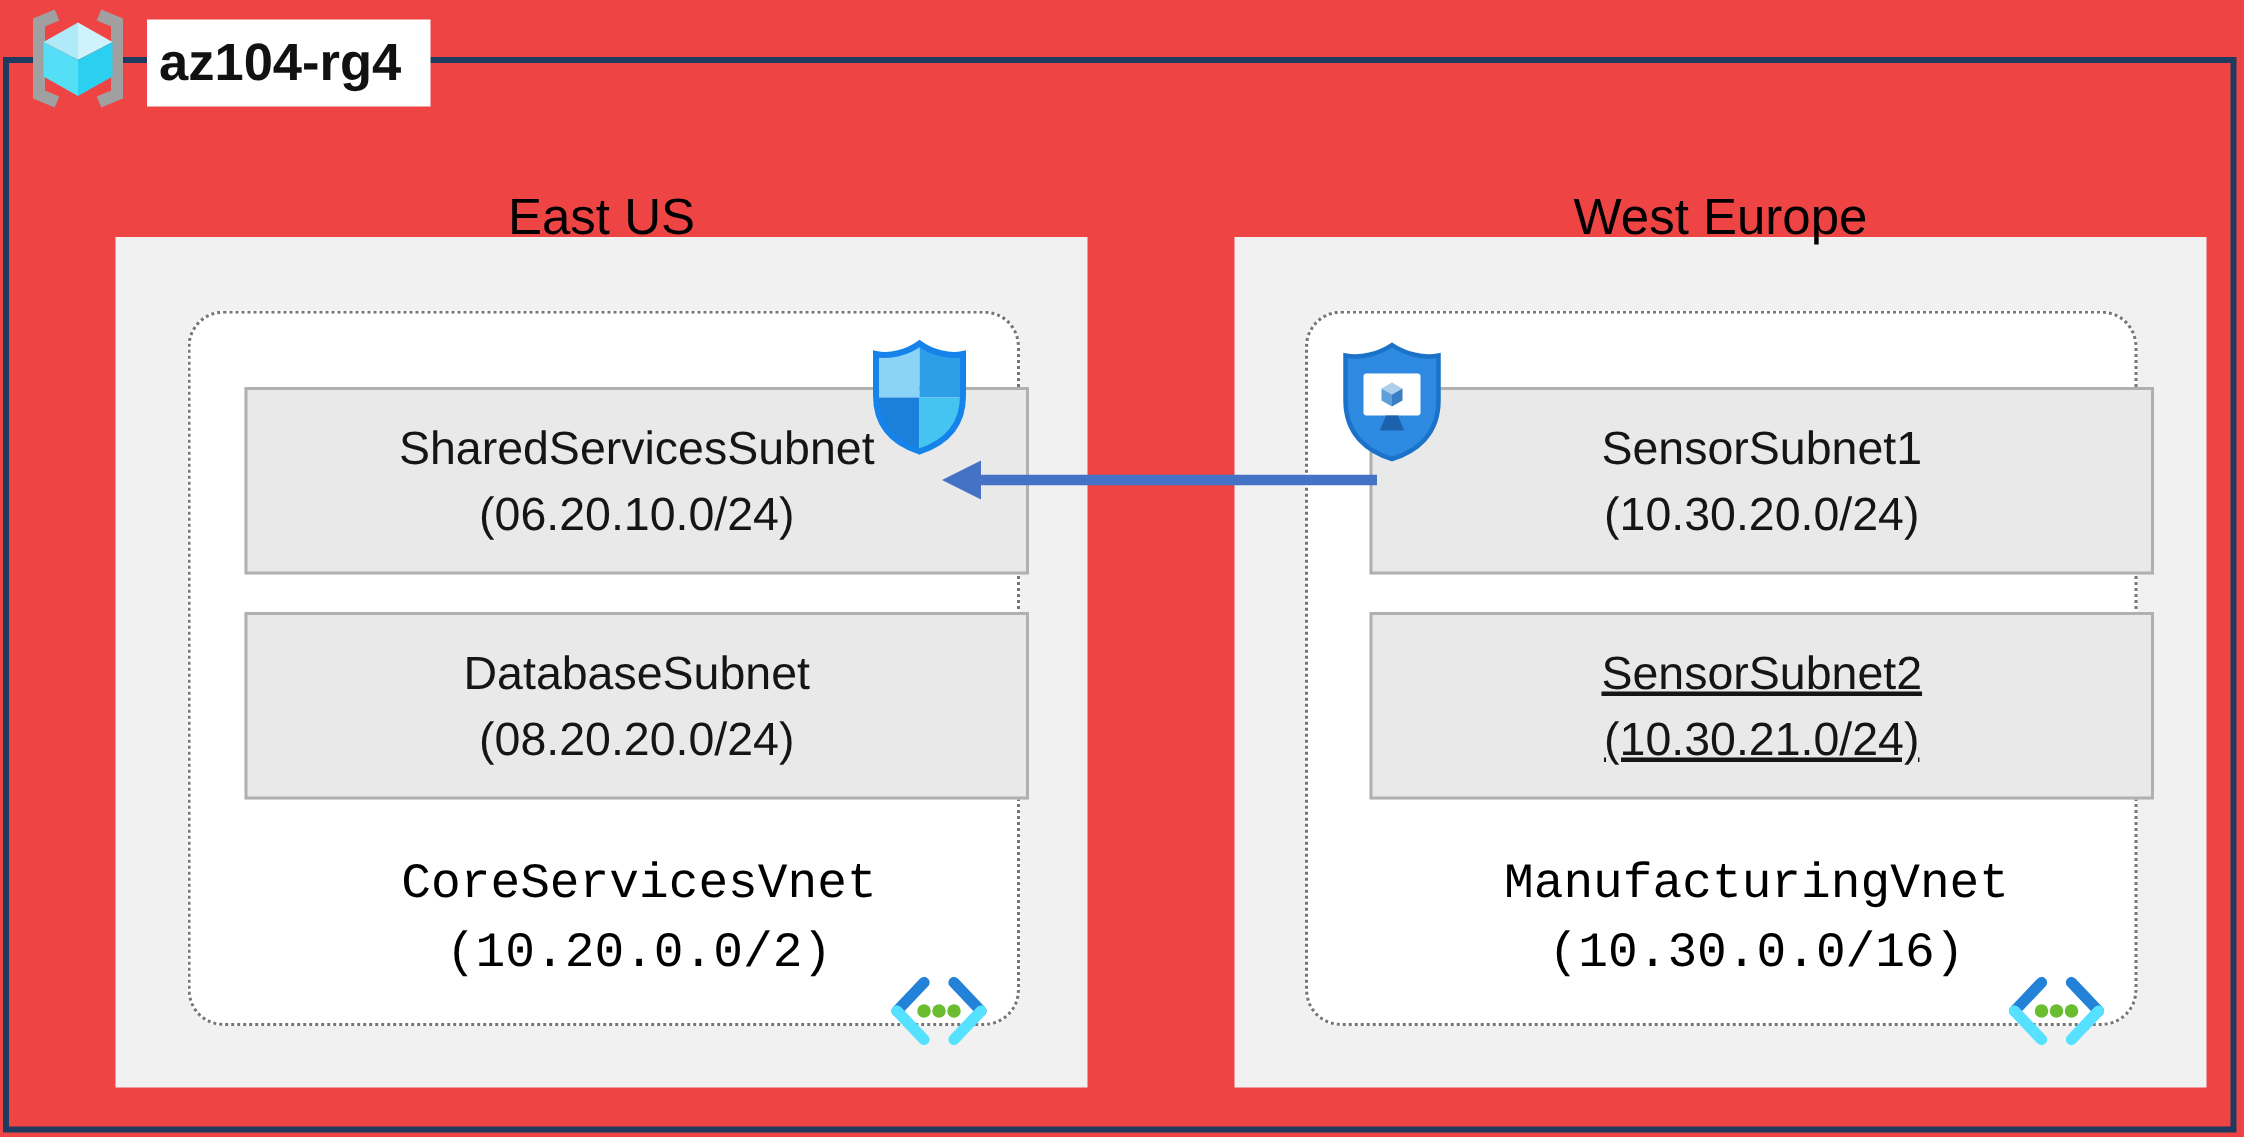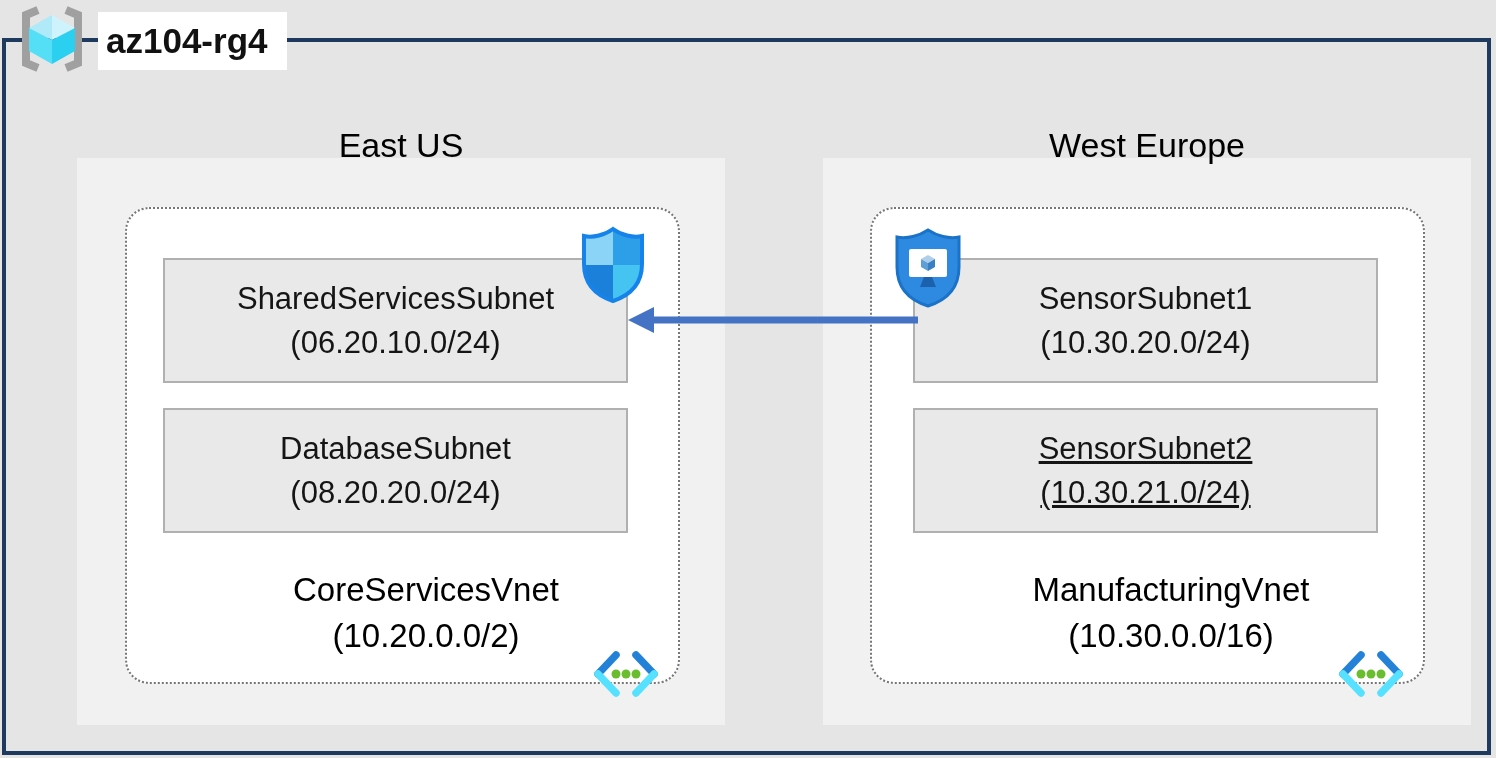--- a/index.html
+++ b/index.html
@@ -1,19 +1,19 @@
 <!DOCTYPE html>
 <html><head>
 <meta charset="utf-8">
 <style>
   html,body{margin:0;padding:0;background:#ffffff;}
   .canvas{
     position:relative;
     width:1496px;height:758px;
-    background:#e5e5e5;
+    background:#ef4444;
     font-family:"Liberation Sans", sans-serif;
     overflow:hidden;
   }
   .frame{
     position:absolute;left:2px;top:38px;width:1489px;height:717px;
     border:4px solid #1e3a5e;box-sizing:border-box;
   }
   .rg-label{
     position:absolute;left:16px;top:6px;z-index:10;
     display:flex;align-items:center;gap:10px;
@@ -30,28 +30,28 @@
   .region-label{
     position:absolute;top:90px;width:648px;height:46px;
     text-align:center;font-size:34px;color:#000;z-index:5;margin-top:36px;
   }
   .vnet-box{
     position:absolute;top:207px;width:555px;height:477px;
     background:#ffffff;border:2px dotted #767676;border-radius:24px;
     box-sizing:border-box;z-index:2;
   }
   .subnet-box{
-    position:absolute;width:465px;height:125px;
+    position:absolute;width:523px;height:125px;
     background:#e9e9e9;border:2px solid #b0b0b0;box-sizing:border-box;
     display:flex;flex-direction:column;align-items:center;justify-content:center;
     font-size:31px;line-height:44px;color:#151515;z-index:3;
   }
   .vnet-label{
     position:absolute;top:567px;width:602px;text-align:center;
-    font-size:33px;line-height:46px;color:#000;z-index:3;
+    font-size:33px;line-height:46px;color:#000;z-index:3;font-family:Liberation Mono, monospace;
   }
   .icon-abs{position:absolute;z-index:50;}
   .vnet-icon{position:absolute;z-index:30;}
   .arrow-svg{position:absolute;left:628px;top:302px;z-index:40;}
 </style>
 </head>
 <body>
 
 <div class="canvas">
 

